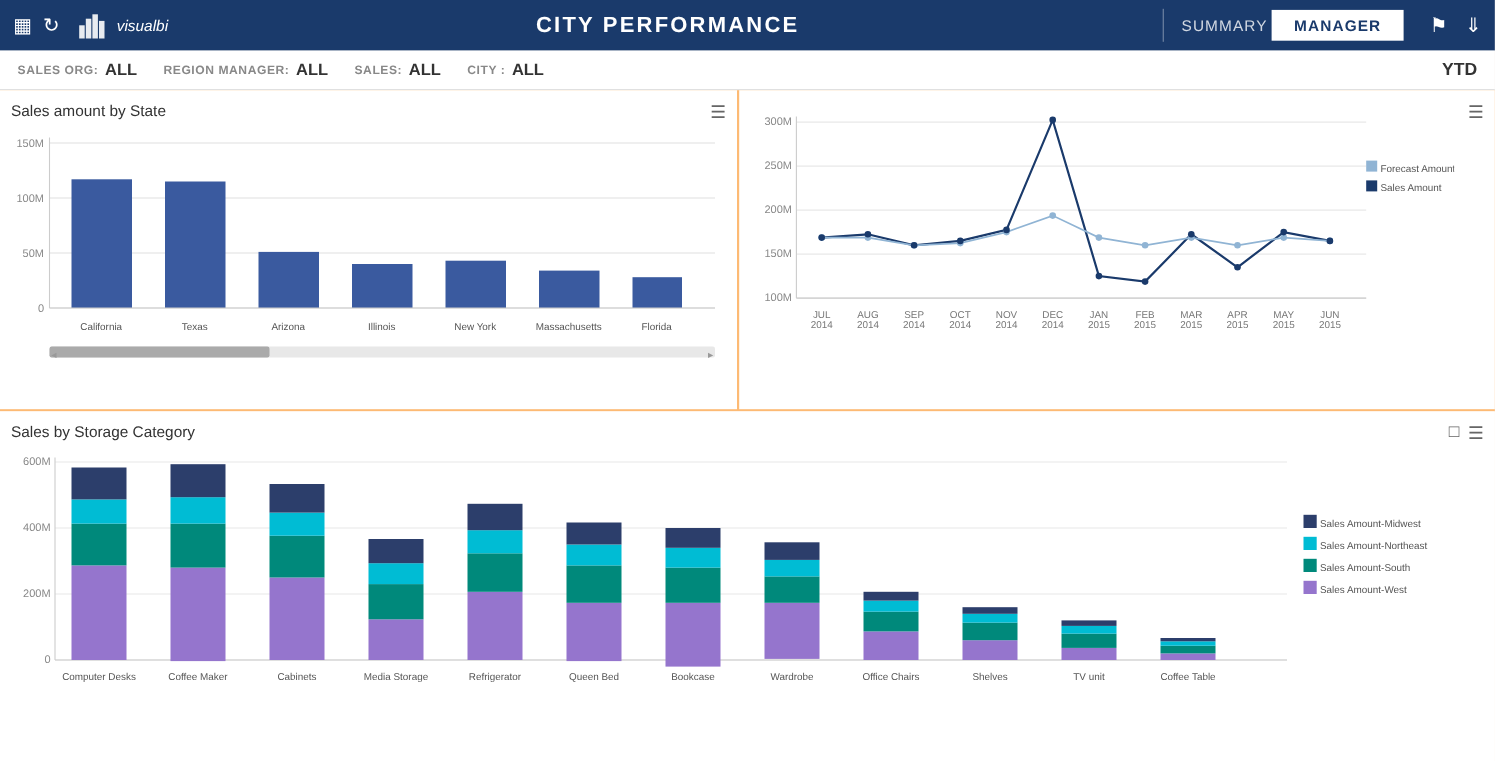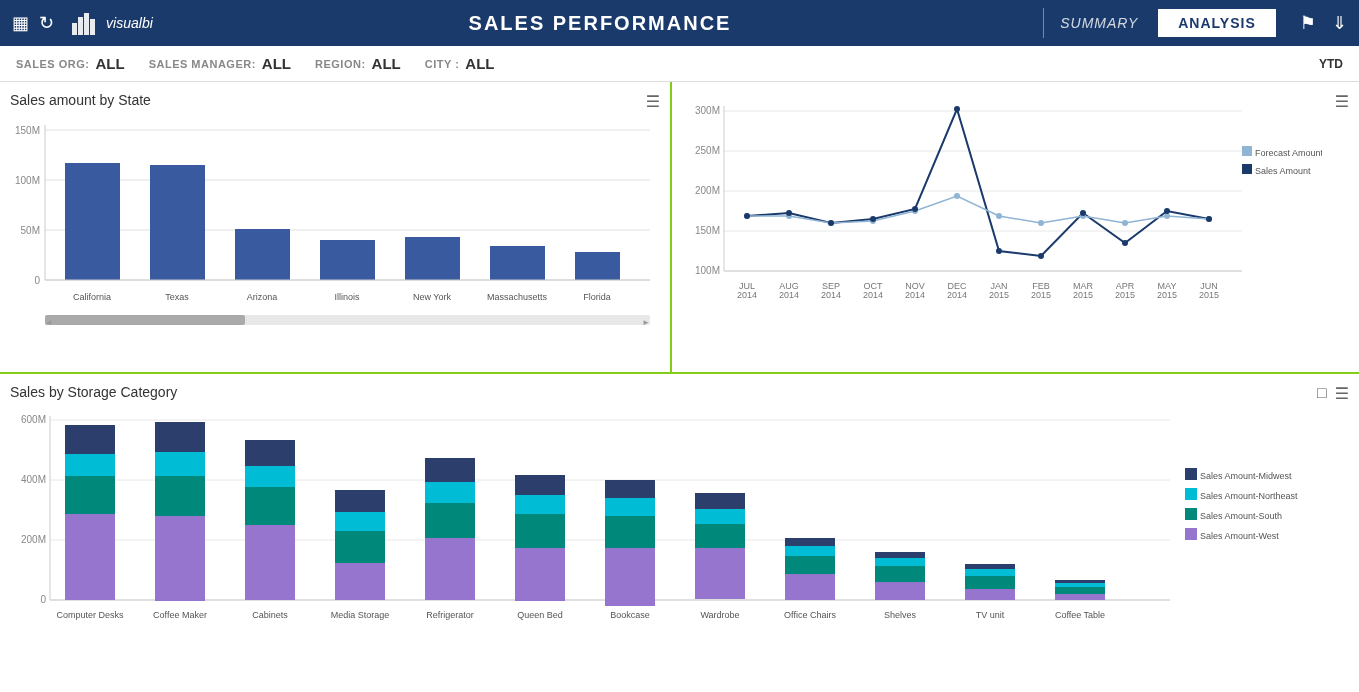--- a/index.html
+++ b/index.html
@@ -71,30 +71,30 @@
       letter-spacing: 0.5px;
     }
     .filter-value {
       color: #333;
       font-weight: bold;
       font-size: 15px;
     }
     .filter-bar-right {
       margin-left: auto;
       font-weight: bold;
-      font-size: 12px;
+      font-size: 16px;
       color: #333;
     }
     
     
     .main {
       display: flex;
       flex-direction: column;
       height: calc(692px - 46px - 36px);
-      background: #84cc16;
+      background: #fdba74;
       gap: 2px;
     }
     
     .top-row {
       display: flex;
       height: 290px;
       gap: 2px;
     }
     
     .bottom-row {
@@ -170,45 +170,45 @@
     <svg width="28" height="28" viewBox="0 0 28 28">
       <rect x="0" y="0" width="28" height="28" fill="none"></rect>
       <rect x="2" y="14" width="5" height="12" fill="white" opacity="0.9"></rect>
       <rect x="8" y="8" width="5" height="18" fill="white" opacity="0.9"></rect>
       <rect x="14" y="4" width="5" height="22" fill="white" opacity="0.9"></rect>
       <rect x="20" y="10" width="5" height="16" fill="white" opacity="0.9"></rect>
     </svg>
     <span style="font-size:14px; font-style:italic;">visualbi</span>
   </div>
 
-  <div class="header-title">SALES PERFORMANCE</div>
+  <div class="header-title">CITY PERFORMANCE</div>
 
   <div class="header-divider"></div>
 
-  <span style="font-size:14px; letter-spacing:1px; color:rgba(255,255,255,0.8); cursor:pointer; margin-right:20px;font-style:italic;">SUMMARY</span>
-
-  <div class="header-analysis" style="cursor:pointer;">ANALYSIS</div>
+  <span style="font-size:14px; letter-spacing:1px; color:rgba(255,255,255,0.8); cursor:pointer; margin-right:4px;">SUMMARY</span>
+
+  <div class="header-analysis" style="cursor:pointer;">MANAGER</div>
 
   <div class="header-icons">
     <span style="color:white; font-size:18px; cursor:pointer; margin-left:12px;">⚑</span>
     <span style="color:white; font-size:18px; cursor:pointer; margin-left:8px;">⇓</span>
   </div>
 </div>
 
 <div class="filter-bar">
   <div class="filter-item">
     <span class="filter-label">SALES ORG:</span>
     <span class="filter-value">ALL</span>
   </div>
   <div class="filter-item">
-    <span class="filter-label">SALES MANAGER:</span>
+    <span class="filter-label">REGION MANAGER:</span>
     <span class="filter-value">ALL</span>
   </div>
   <div class="filter-item">
-    <span class="filter-label">REGION:</span>
+    <span class="filter-label">SALES:</span>
     <span class="filter-value">ALL</span>
   </div>
   <div class="filter-item">
     <span class="filter-label">CITY :</span>
     <span class="filter-value">ALL</span>
   </div>
   <div class="filter-bar-right">YTD</div>
 </div>
 
 <div class="main">

